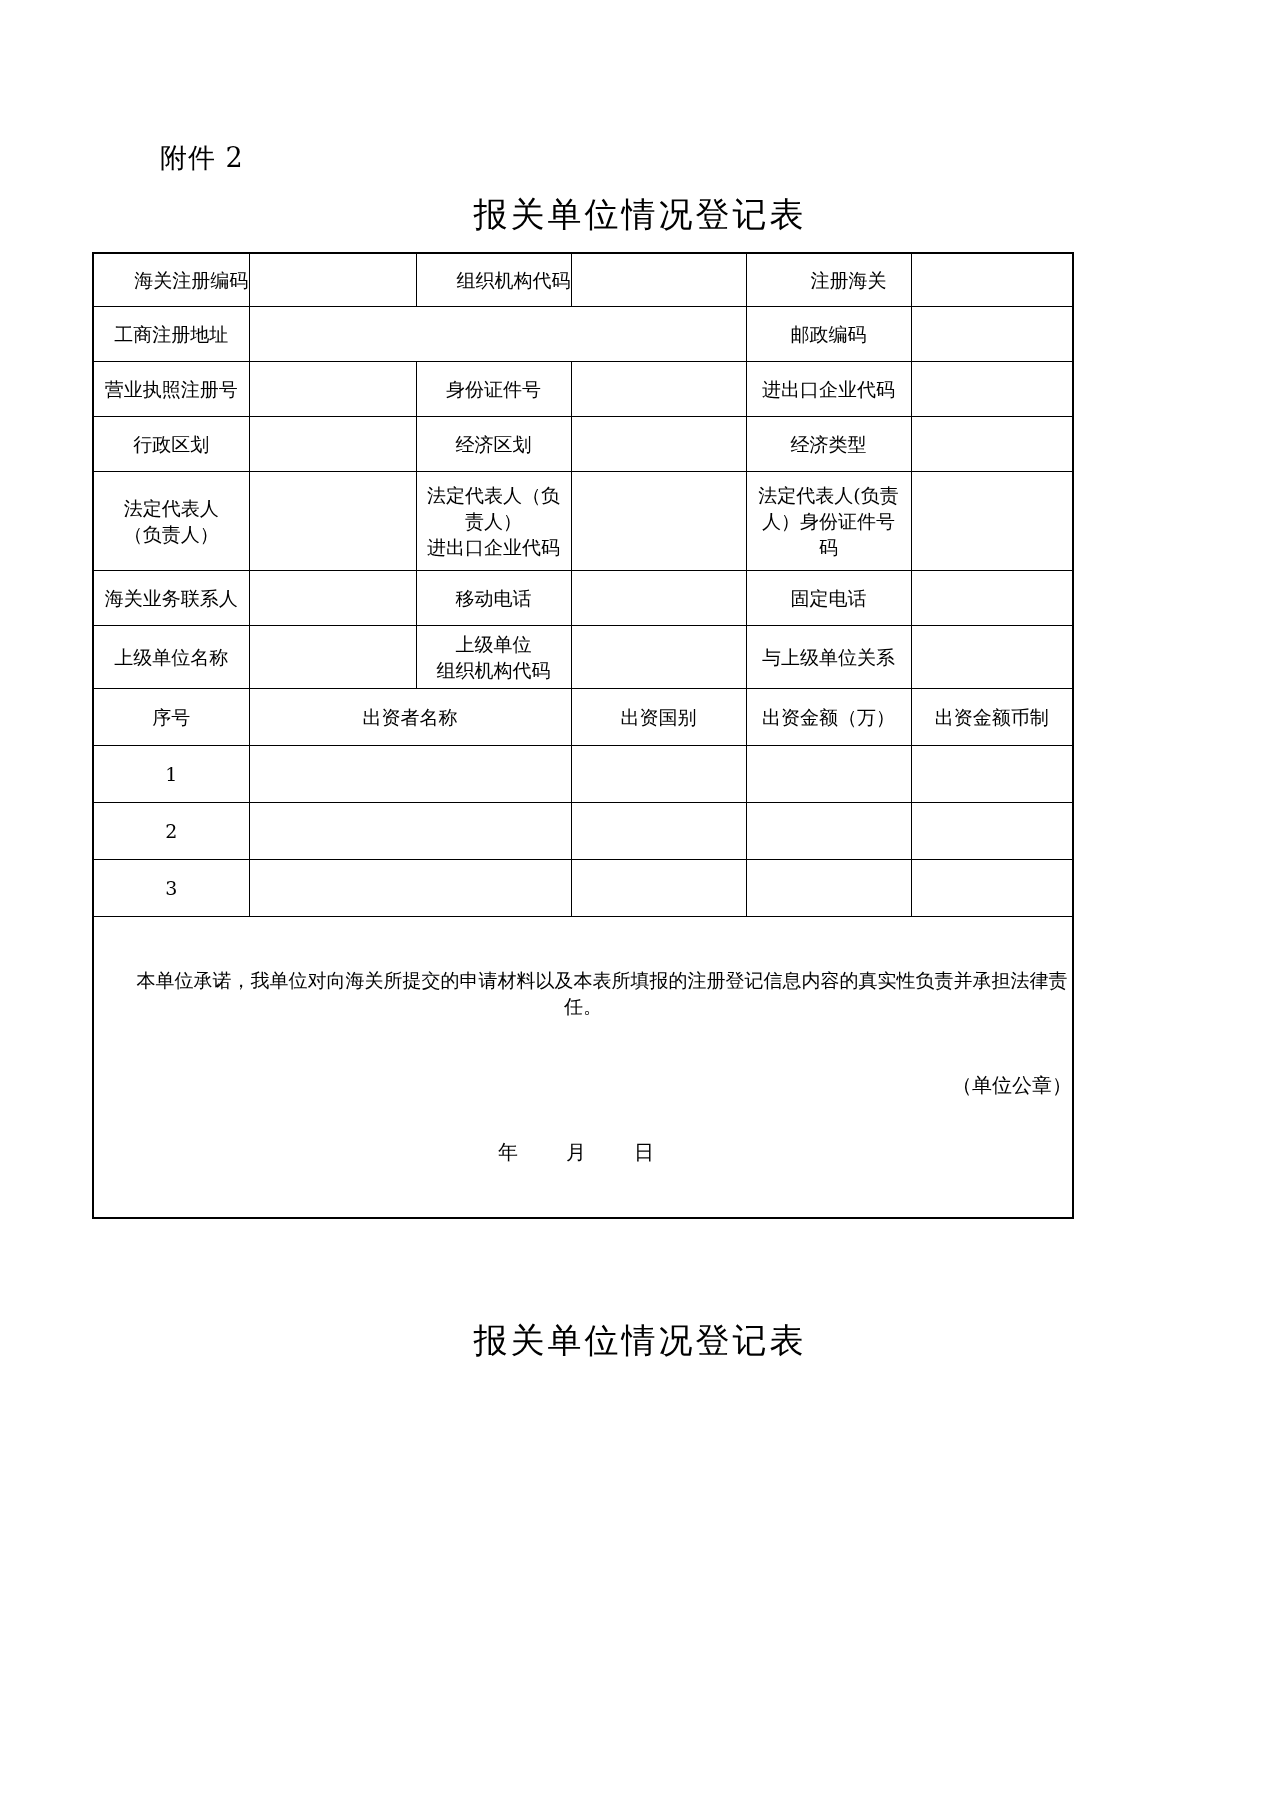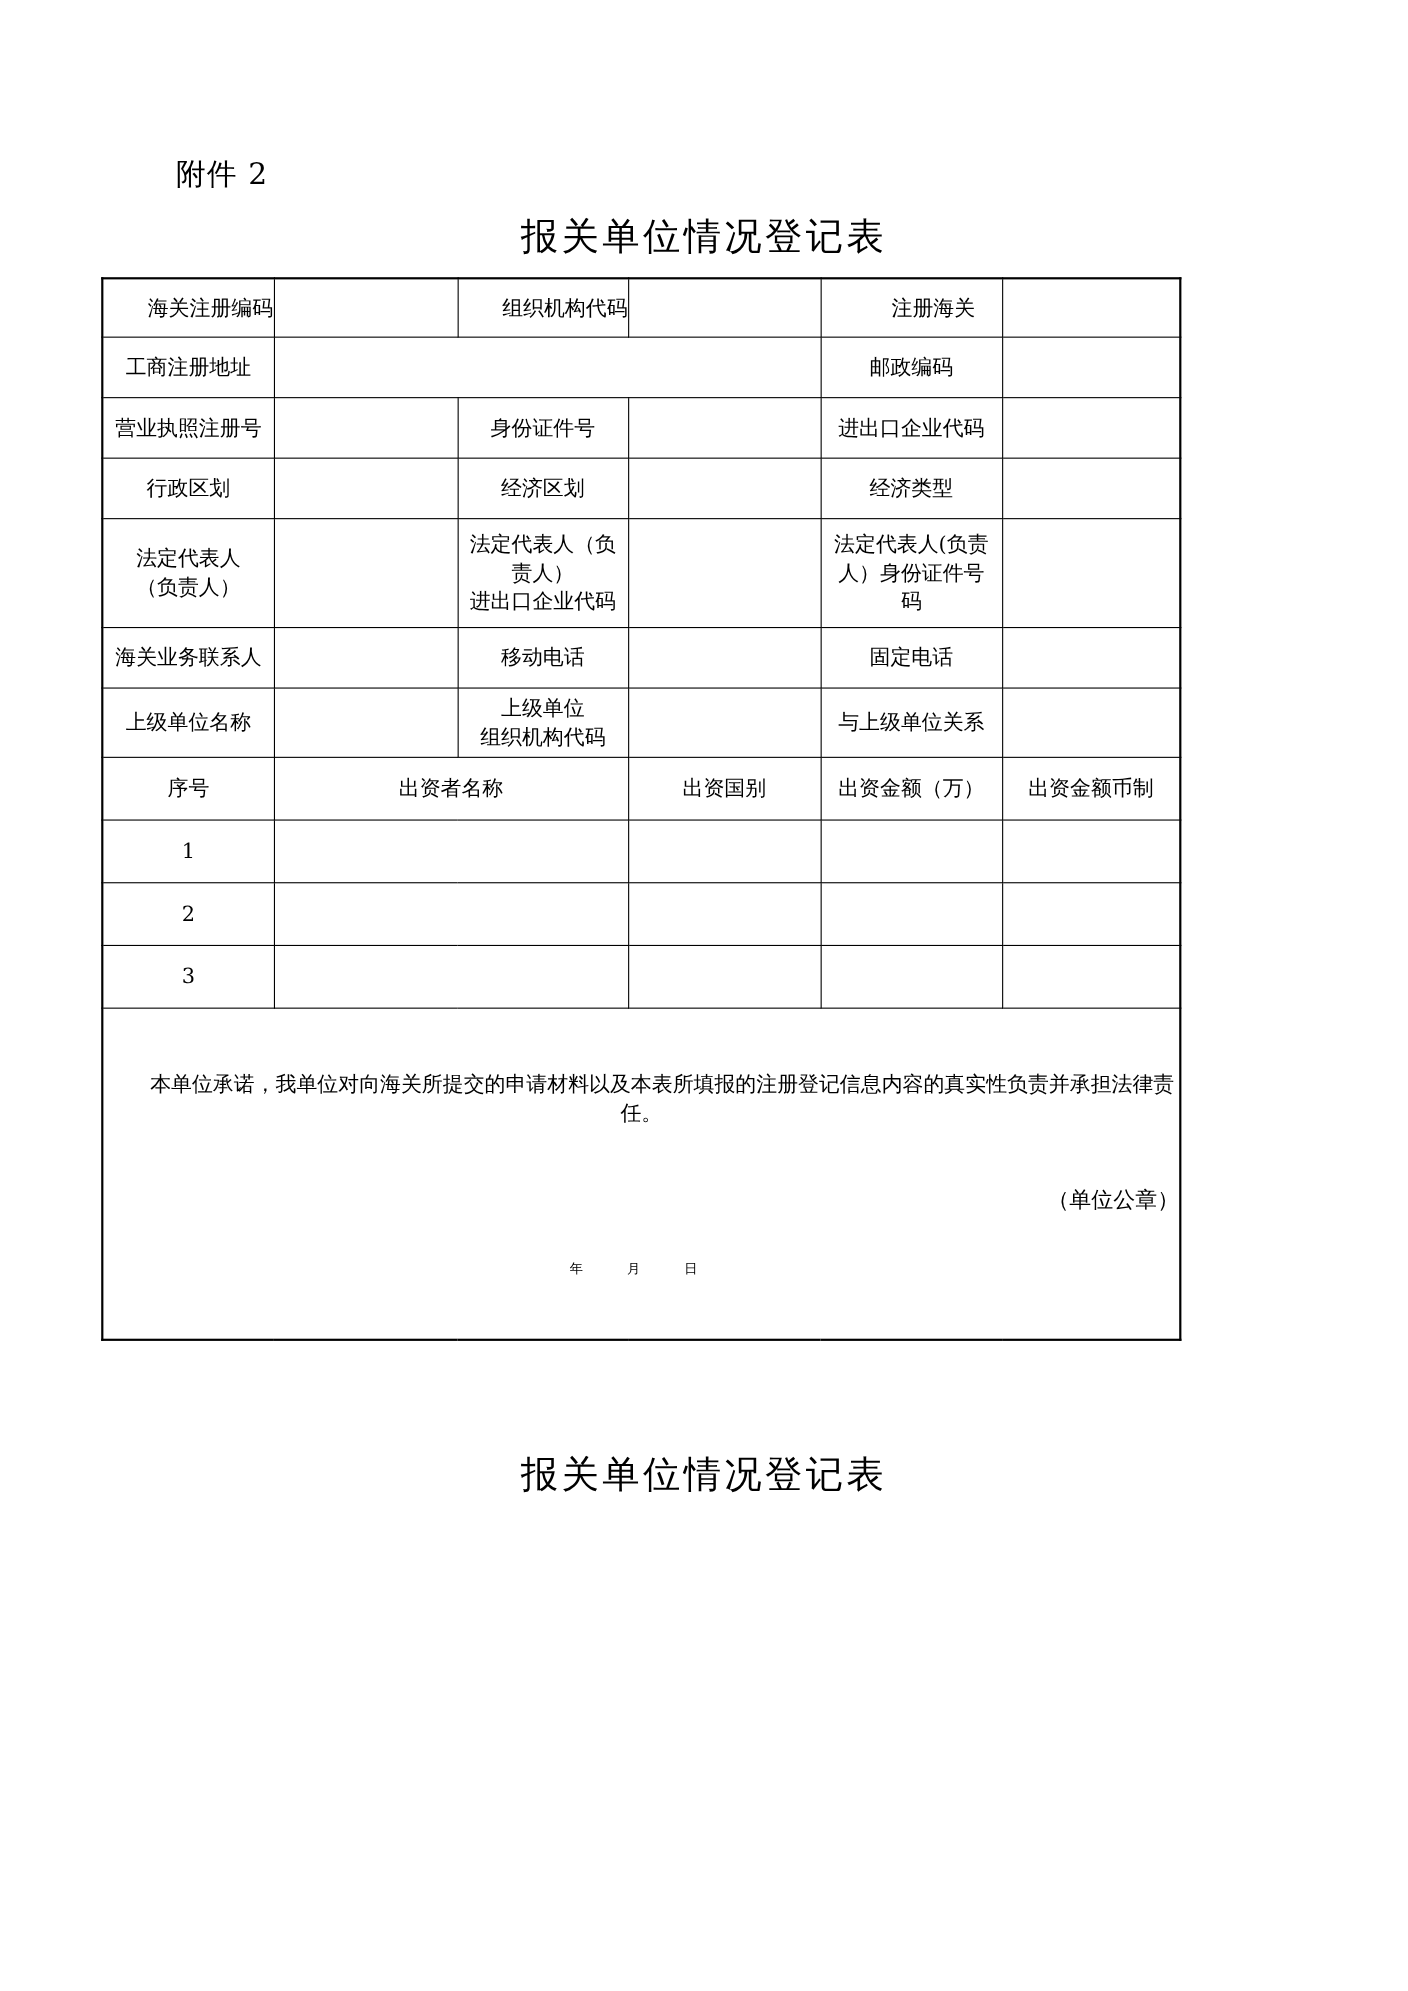--- a/index.html
+++ b/index.html
@@ -109,21 +109,21 @@
     margin: 0 0 0 0;
   }
   .seal-line {
     text-align: right;
     margin-top: 52px;
     font-size: 20px;
   }
   .date-line {
     text-align: center;
     margin-top: 40px;
-    font-size: 12px;
+    font-size: 20px;
     letter-spacing: 14px;
   }
 </style>
 </head>
 <body>
 
 <div class="page">
 
   <div class="attach-label">附件 2</div>
 

